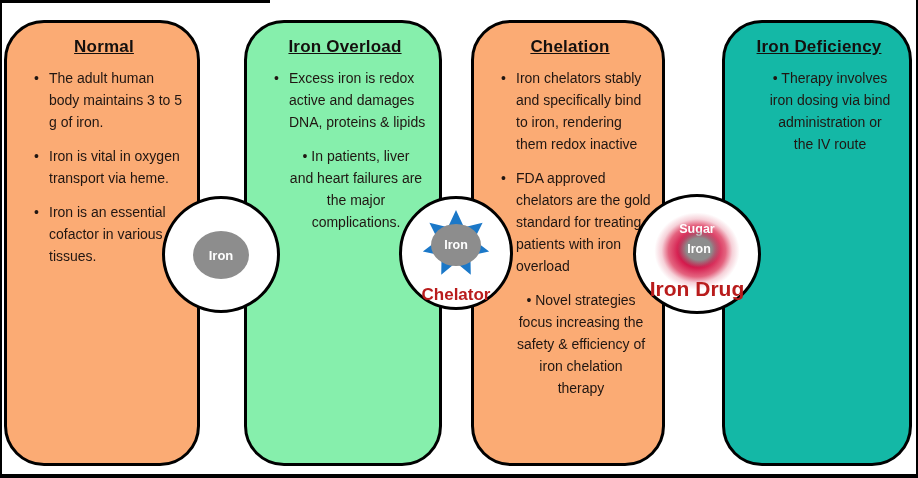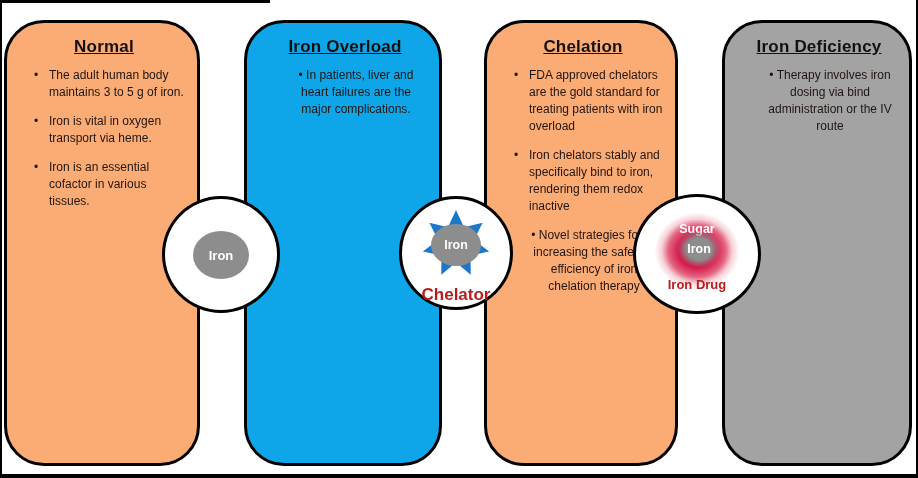--- a/index.html
+++ b/index.html
@@ -14,30 +14,30 @@
   .frame-bottom{left:0; bottom:0; width:918px; height:4px;}
 
   .panel{
     position:absolute; top:6px; height:446px; box-sizing:border-box;
     border:3px solid #000; border-radius:40px; padding:10px 8px 0 12px;
     color:#201612;
     margin-top:14px;
   }
   .panel.p1{left:4px;   width:196px;}
   .panel.p2{left:244px; width:198px;}
-  .panel.p3{left:484px; width:194px;}
+  .panel.p3{left:471px; width:194px;}
   .panel.p4{left:722px; width:190px;}
 
   .panel-title{
     margin:4px 0 10px; text-align:center; font-size:17px; font-weight:bold;
     text-decoration:underline; color:#14100e; letter-spacing:.2px;
   }
   .bullets{list-style:none; margin:0; padding:0 2px 0 30px;}
   .bullets li{
-    position:relative; font-size:12px; line-height:17px; margin-bottom:12px;
+    position:relative; font-size:14px; line-height:22px; margin-bottom:12px;
   }
   .bullets li::before{content:"• ";}
   .bullets li:not(.centered)::before{position:absolute; left:-15px; top:0;}
   .bullets li.centered{text-align:center; padding-right:6px;}
 
   .circle{
     position:absolute; background:#fff; border:3px solid #000;
     border-radius:50%; box-sizing:border-box; z-index:5;
   }
   .circle.c1{left:162px; top:196px; width:118px; height:117px;}
@@ -52,21 +52,21 @@
   .c1 .iron-ball{width:56px; height:48px; left:28px; top:32px;}
   .c2 .iron-ball{width:50px; height:42px; left:29px; top:25px; z-index:2; font-size:12.5px;}
 
   .star{position:absolute; left:18px; top:10px; width:72px; height:70px; z-index:1;}
 
   .connector-caption{
     position:absolute; left:0; width:100%; text-align:center;
     font-weight:bold; color:#b91c1c; z-index:3;
   }
   .c2 .connector-caption{top:86px; font-size:17px;}
-  .c3 .connector-caption{top:80px; font-size:13px;}
+  .c3 .connector-caption{top:80px; font-size:21px;}
 
   .glow{
     position:absolute; left:9px; top:7px; width:104px; height:94px; z-index:1;
     border-radius:50%;
     background:radial-gradient(closest-side,
       #c60f3a 0%, #d31549 34%, #e4637f 55%, rgba(238,170,184,.55) 68%, rgba(255,255,255,0) 82%);
   }
   .sugar-label{
     position:absolute; left:0; top:25px; width:100%; text-align:center;
     color:#fff; font-weight:bold; font-size:12.5px; z-index:2;
@@ -91,37 +91,38 @@
 
   <section class="panel p1" style="background-color: rgb(251, 171, 116);">
     <h2 class="panel-title">Normal</h2>
     <ul class="bullets">
       <li>The adult human body maintains 3 to 5 g of iron.</li>
       <li>Iron is vital in oxygen transport via heme.</li>
       <li>Iron is an essential cofactor in various tissues.</li>
     </ul>
   </section>
 
-  <section class="panel p2" style="background-color: #0ea5e9;">
+  <section class="panel p2" style="background-color: #86efac;">
     <h2 class="panel-title">Iron Overload</h2>
     <ul class="bullets">
+      <li>Excess iron is redox active and damages DNA, proteins &amp; lipids</li>
       <li class="centered">In patients, liver and heart failures are the major complications.</li>
     </ul>
   </section>
 
   <section class="panel p3" style="background-color: rgb(251, 171, 116);">
     <h2 class="panel-title">Chelation</h2>
     <ul class="bullets">
+      <li>Iron chelators stably and specifically bind to iron, rendering them redox inactive</li>
       <li>FDA approved chelators are the gold standard for treating patients with iron overload</li>
-      <li>Iron chelators stably and specifically bind to iron, rendering them redox inactive</li>
       <li class="centered">Novel strategies focus increasing the safety &amp; efficiency of iron chelation therapy</li>
     </ul>
   </section>
 
-  <section class="panel p4" style="background-color: #a3a3a3;">
+  <section class="panel p4" style="background-color: #14b8a6;">
     <h2 class="panel-title">Iron Deficiency</h2>
     <ul class="bullets">
       <li class="centered">Therapy involves iron dosing via bind administration or the IV route</li>
     </ul>
   </section>
 
   <div class="circle c1">
     <div class="iron-ball">
       <span>Iron</span>
     </div>

